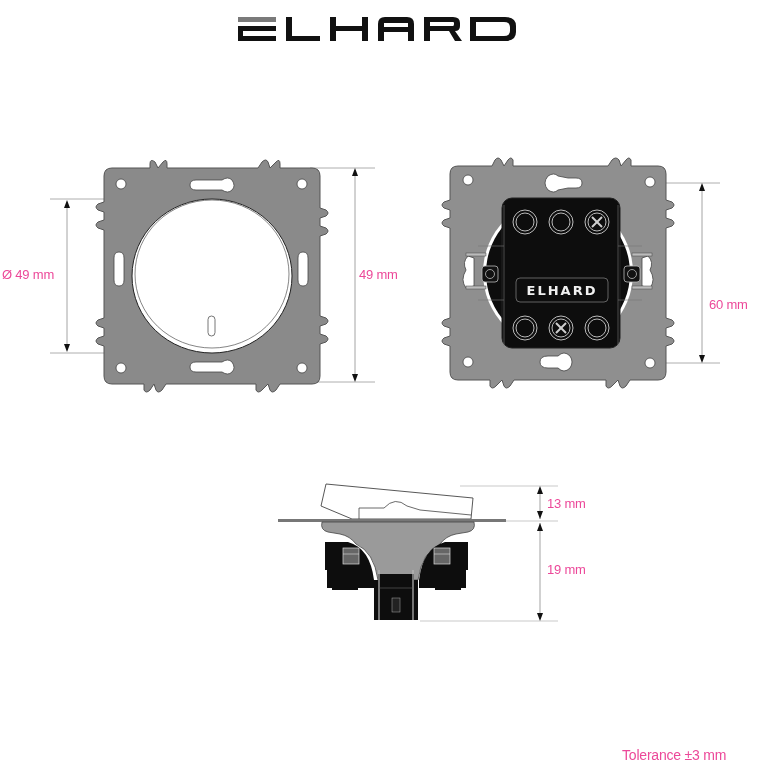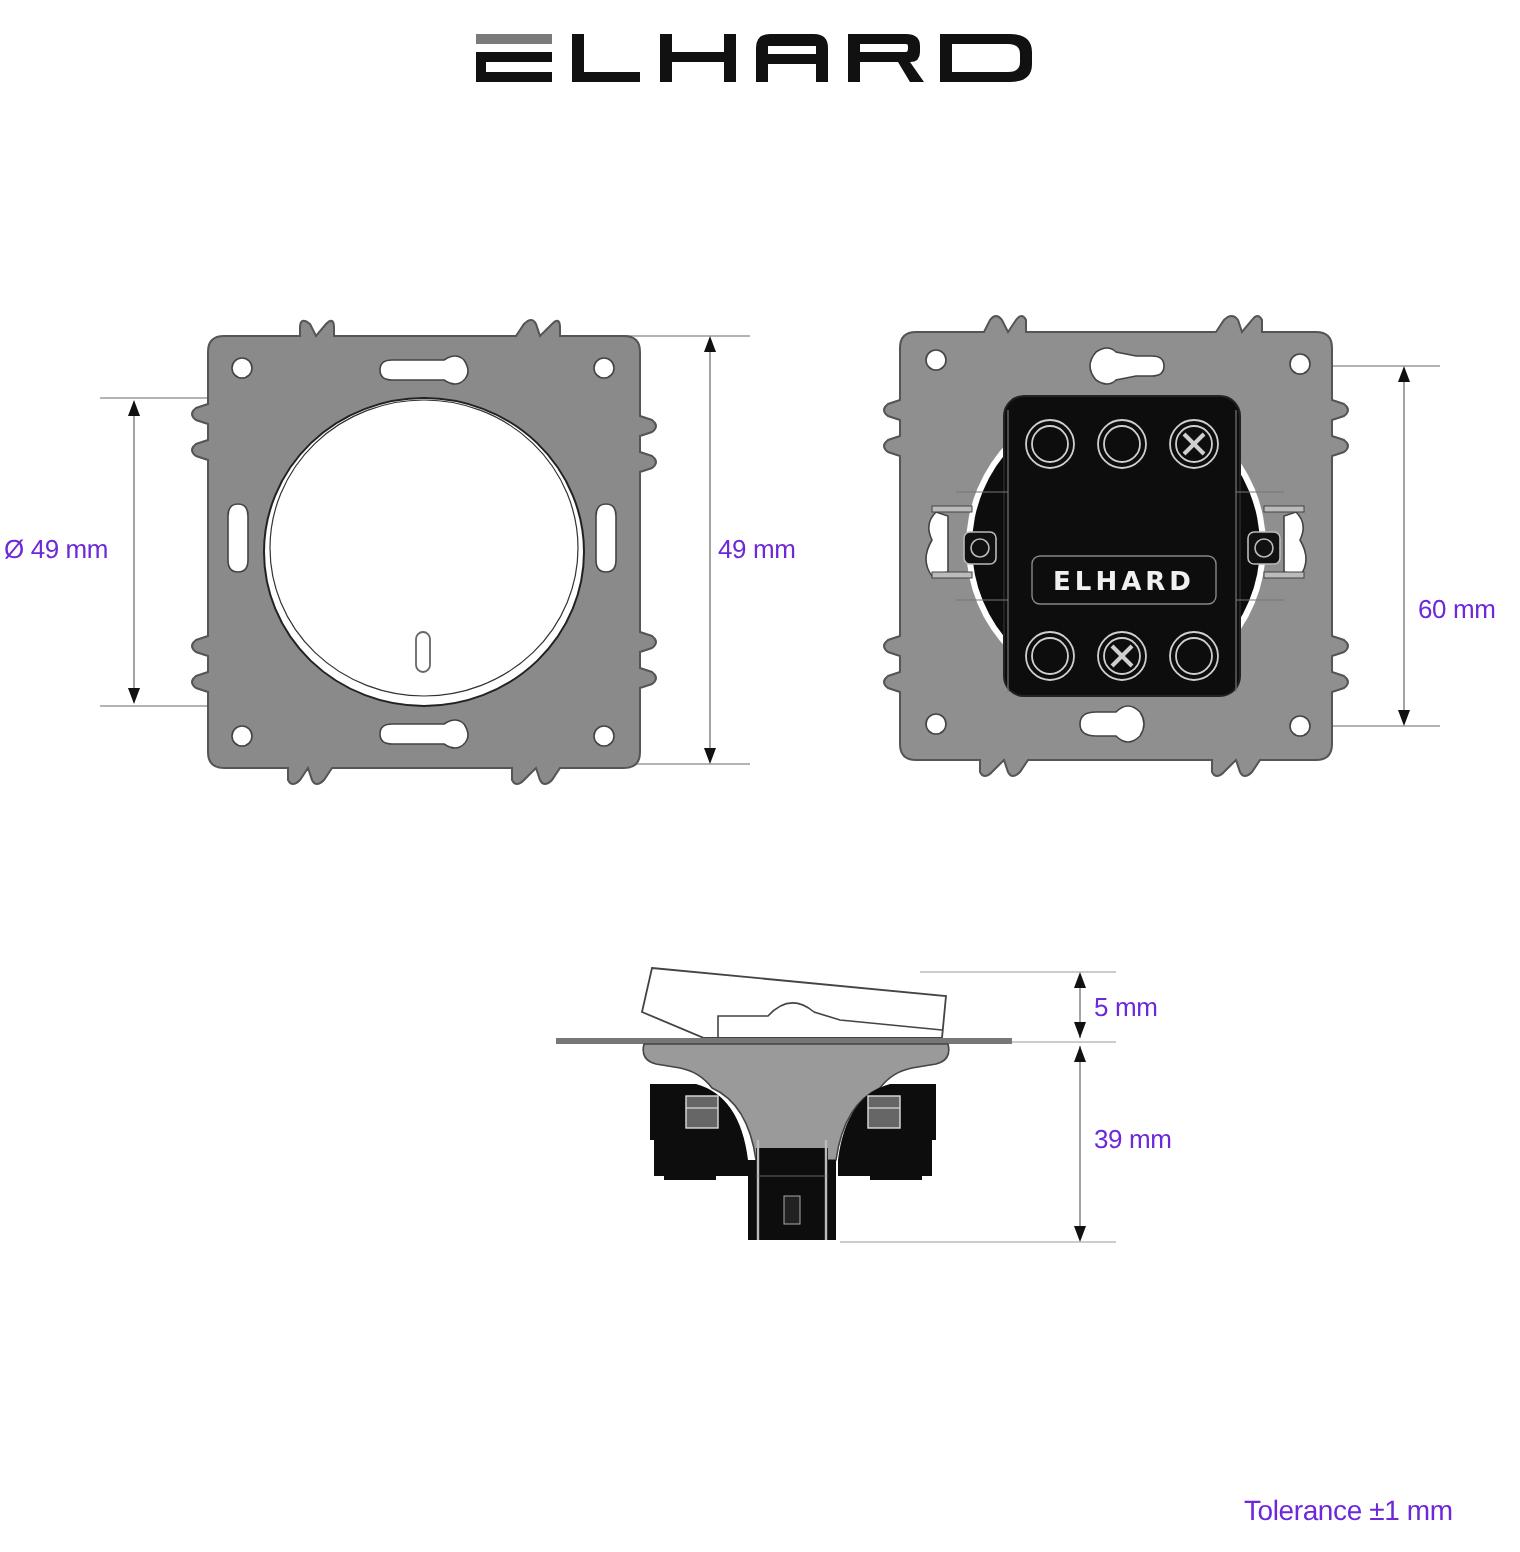--- a/index.html
+++ b/index.html
@@ -1,20 +1,20 @@
 <!DOCTYPE html>
 <html><head>
 <meta charset="utf-8">
 <style>
   html, body { margin: 0; padding: 0; background: #ffffff; }
   body { width: 760px; height: 776px; position: relative; overflow: hidden;
          font-family: "Liberation Sans", "DejaVu Sans", sans-serif; color: #111; }
   .abs { position: absolute; }
   .logo { left: 236px; top: 8px; width: 284px; height: 40px; }
-  .label { position: absolute; font-size: 13px; color: #6d28d9; white-space: nowrap; letter-spacing: -0.2px; }
+  .label { position: absolute; font-size: 13px; color: #ec4899; white-space: nowrap; letter-spacing: -0.2px; }
   svg { display: block; }
 </style>
 </head>
 <body>
 
 <div class="abs logo">
   <svg width="284" height="40" viewBox="0 0 284 40">
 
     <rect x="2" y="9" width="38" height="5" fill="#7a7a7a"></rect>
     <rect x="2" y="18" width="38" height="5" fill="#111"></rect>
@@ -173,17 +173,17 @@
     <line x1="83" y1="84" x2="99" y2="84" stroke="#ddd" stroke-width="0.6"></line>
     <line x1="174" y1="84" x2="190" y2="84" stroke="#ddd" stroke-width="0.6"></line>
 
     <rect x="114" y="110" width="44" height="40" fill="#0d0d0d"></rect>
     <rect x="118" y="104" width="36" height="8" fill="#0d0d0d"></rect>
     <line x1="119" y1="100" x2="119" y2="150" stroke="#bbb" stroke-width="1.2"></line>
     <line x1="153" y1="100" x2="153" y2="150" stroke="#bbb" stroke-width="1.2"></line>
     <line x1="119" y1="118" x2="153" y2="118" stroke="#666" stroke-width="0.6"></line>
     <rect x="132" y="128" width="8" height="14" fill="#222" stroke="#aaa" stroke-width="0.5"></rect>
   </svg>
-  <span class="label" style="left:287px; top:26px;">5 mm</span>
-  <span class="label" style="left:287px; top:92px;">39 mm</span>
+  <span class="label" style="left:287px; top:26px;">13 mm</span>
+  <span class="label" style="left:287px; top:92px;">19 mm</span>
 </div>
 
-<span class="label" style="left:622px; top:747px; font-size:14px;">Tolerance ±1 mm</span>
+<span class="label" style="left:622px; top:747px; font-size:14px;">Tolerance ±3 mm</span>
 
 </body></html>

